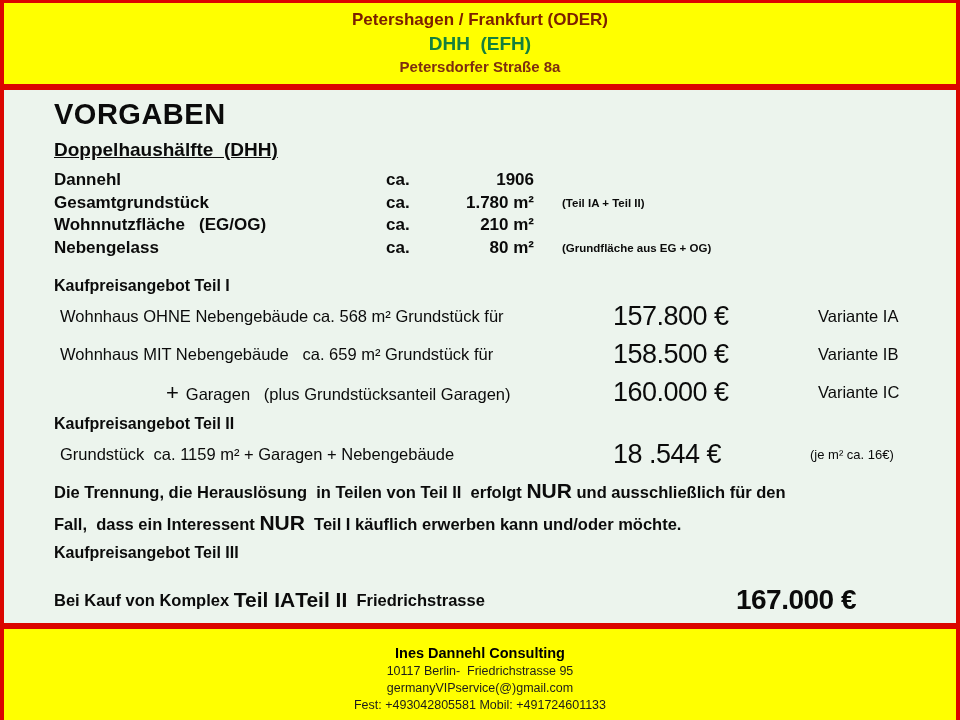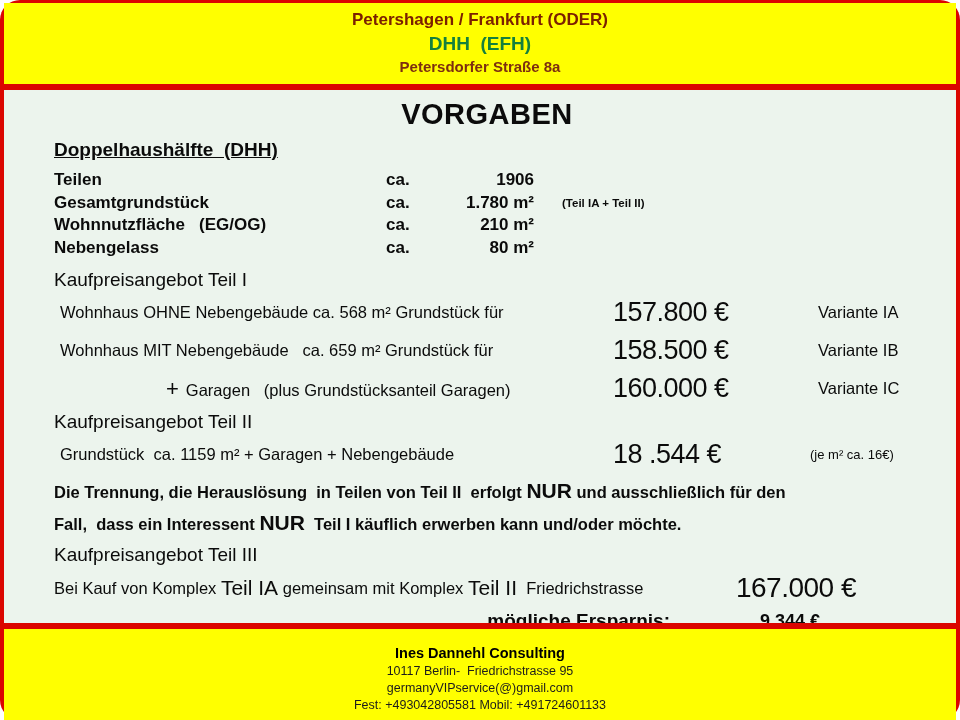--- a/index.html
+++ b/index.html
@@ -5,21 +5,20 @@
   * { margin:0; padding:0; box-sizing:border-box; }
   html,body { width:960px; height:720px; }
   body { font-family:"Liberation Sans", sans-serif; }
   [data-bind] { white-space:pre-wrap; }
 
   .page {
     width:960px; height:720px;
     background:#db0500;
     display:flex; flex-direction:column;
     padding:3px 4px 0 4px;
-    border-radius:20px;
   }
 
   
   .header-box {
     background:#ffff00;
     text-align:center;
     padding:5px 0 7px 0;
     margin-bottom:6px;
   }
   .hline1 { font-size:17px; font-weight:bold; color:#7b2000; line-height:23px; }
@@ -28,55 +27,54 @@
 
   
   .content-box {
     flex:1;
     background:#ecf4ed;
     color:#0b0b0b;
     padding:6px 36px 4px 50px;
     overflow:hidden;
   }
   .doc-title {
-    text-align:center;
     font-size:29px; font-weight:bold;
     letter-spacing:0.5px;
     margin:2px 0 8px 0;
   }
   .specs-heading {
     font-size:19px; font-weight:bold;
     text-decoration:underline;
     margin-bottom:8px;
   }
   .spec-row { display:flex; align-items:center; font-size:17px; font-weight:bold; line-height:22.5px; }
   .spec-label { width:332px; }
   .spec-ca    { width:48px; }
   .spec-value { width:100px; text-align:right; }
   .spec-note  { padding-left:28px; font-size:11.5px; }
 
   .section-heading {
-    font-size:19px; font-weight:normal;
-    margin:10px 0 3px 0;
+    font-size:16px; font-weight:bold;
+    margin:18px 0 3px 0;
   }
   .t2-heading { margin-top:6px; }
   .t3-heading { margin-top:2px; }
 
   .offer-row { display:flex; align-items:center; font-weight:normal; margin:5px 0; min-height:33px;gap:47px; }
   .offer-text { width:512px; font-size:16.5px; padding-left:6px; }
   .offer-text-indent { padding-left:112px; }
   .offer-plus { font-size:22px; padding-right:7px; }
   .offer-price { width:128px; font-size:27px; text-align:left; white-space:nowrap; letter-spacing:-0.5px; }
   .offer-variant { padding-left:30px; font-size:16.5px; }
   .offer-note { padding-left:22px; font-size:13px; }
 
   .para { font-size:16.5px; font-weight:bold; margin:9px 0; line-height:22px; }
   .nur { font-size:21px; }
 
-  .t3-line { display:flex; align-items:center; font-weight:normal; margin-top:6px; padding-right:64px; }
+  .t3-line { display:flex; align-items:center; font-weight:bold; margin-top:22px; padding-right:64px; }
   .t3-part  { font-size:16.5px; }
   .t3-big   { font-size:21px; }
   .t3-price { margin-left:auto; font-size:28px; letter-spacing:-0.5px; white-space:nowrap; }
 
   .savings-row { display:flex; justify-content:flex-end; align-items:center; font-weight:bold; padding-right:100px; margin-top:6px; }
   .savings-label { font-size:19px; }
   .savings-value { width:150px; text-align:right; font-size:18px; }
 
   
   .footer-box {
@@ -99,41 +97,42 @@
     <div class="hline3" data-bind="header.line3">Petersdorfer Straße 8a</div>
   </div>
 
   <div class="content-box">
 
     <div class="doc-title" data-bind="main.title">VORGABEN</div>
 
     <div class="specs-heading" data-bind="main.specs_heading">Doppelhaushälfte  (DHH)</div>
 
     <div class="spec-row">
-      <span class="spec-label" data-bind="main.specs.0.label">Teilen</span>
+      <span class="spec-label" data-bind="main.specs.0.label">Dannehl</span>
       <span class="spec-ca" data-bind="main.specs.0.ca">ca.</span>
       <span class="spec-value" data-bind="main.specs.0.value">1906</span>
       <span class="spec-note" data-bind="main.specs.0.note"></span>
     </div>
     <div class="spec-row">
       <span class="spec-label" data-bind="main.specs.1.label">Gesamtgrundstück</span>
       <span class="spec-ca" data-bind="main.specs.1.ca">ca.</span>
       <span class="spec-value" data-bind="main.specs.1.value">1.780 m²</span>
       <span class="spec-note" data-bind="main.specs.1.note">(Teil IA + Teil II)</span>
     </div>
     <div class="spec-row">
       <span class="spec-label" data-bind="main.specs.2.label">Wohnnutzfläche   (EG/OG)</span>
       <span class="spec-ca" data-bind="main.specs.2.ca">ca.</span>
       <span class="spec-value" data-bind="main.specs.2.value">210 m²</span>
       <span class="spec-note" data-bind="main.specs.2.note"></span>
     </div>
     <div class="spec-row">
       <span class="spec-label" data-bind="main.specs.3.label">Nebengelass</span>
       <span class="spec-ca" data-bind="main.specs.3.ca">ca.</span>
       <span class="spec-value" data-bind="main.specs.3.value">80 m²</span>
+      <span class="spec-note" data-bind="main.specs.3.note">(Grundfläche aus EG + OG)</span>
     </div>
 
     <div class="section-heading" data-bind="main.teil1.heading">Kaufpreisangebot Teil I</div>
 
     <div class="offer-row">
       <span class="offer-text" data-bind="main.teil1.offers.0.text">Wohnhaus OHNE Nebengebäude ca. 568 m² Grundstück für</span>
       <span class="offer-price" data-bind="main.teil1.offers.0.price">157.800 €</span>
       <span class="offer-variant" data-bind="main.teil1.offers.0.variant">Variante IA</span>
     </div>
     <div class="offer-row">
@@ -157,21 +156,20 @@
     </div>
 
     <div class="para"><span data-bind="main.teil2.para1.before">Die Trennung, die Herauslösung  in Teilen von Teil II  erfolgt </span><span class="nur" data-bind="main.teil2.para1.nur">NUR</span><span data-bind="main.teil2.para1.after"> und ausschließlich für den</span></div>
     <div class="para"><span data-bind="main.teil2.para2.before">Fall,  dass ein Interessent </span><span class="nur" data-bind="main.teil2.para2.nur">NUR</span><span data-bind="main.teil2.para2.after">  Teil I käuflich erwerben kann und/oder möchte.</span></div>
 
     <div class="section-heading t3-heading" data-bind="main.teil3.heading">Kaufpreisangebot Teil III</div>
 
     <div class="t3-line">
       <span class="t3-part" data-bind="main.teil3.line.p1">Bei Kauf von Komplex </span>
       <span class="t3-big" data-bind="main.teil3.line.big1">Teil IA</span>
-      <span class="t3-part" data-bind="main.teil3.line.p2"> gemeinsam mit Komplex </span>
       <span class="t3-big" data-bind="main.teil3.line.big2">Teil II</span>
       <span class="t3-part" data-bind="main.teil3.line.p3">  Friedrichstrasse</span>
       <span class="t3-price" data-bind="main.teil3.line.price">167.000 €</span>
     </div>
 
     <div class="savings-row">
       <span class="savings-label" data-bind="main.teil3.savings_label">mögliche Ersparnis:</span>
       <span class="savings-value" data-bind="main.teil3.savings_value">9.344 €</span>
     </div>
 

